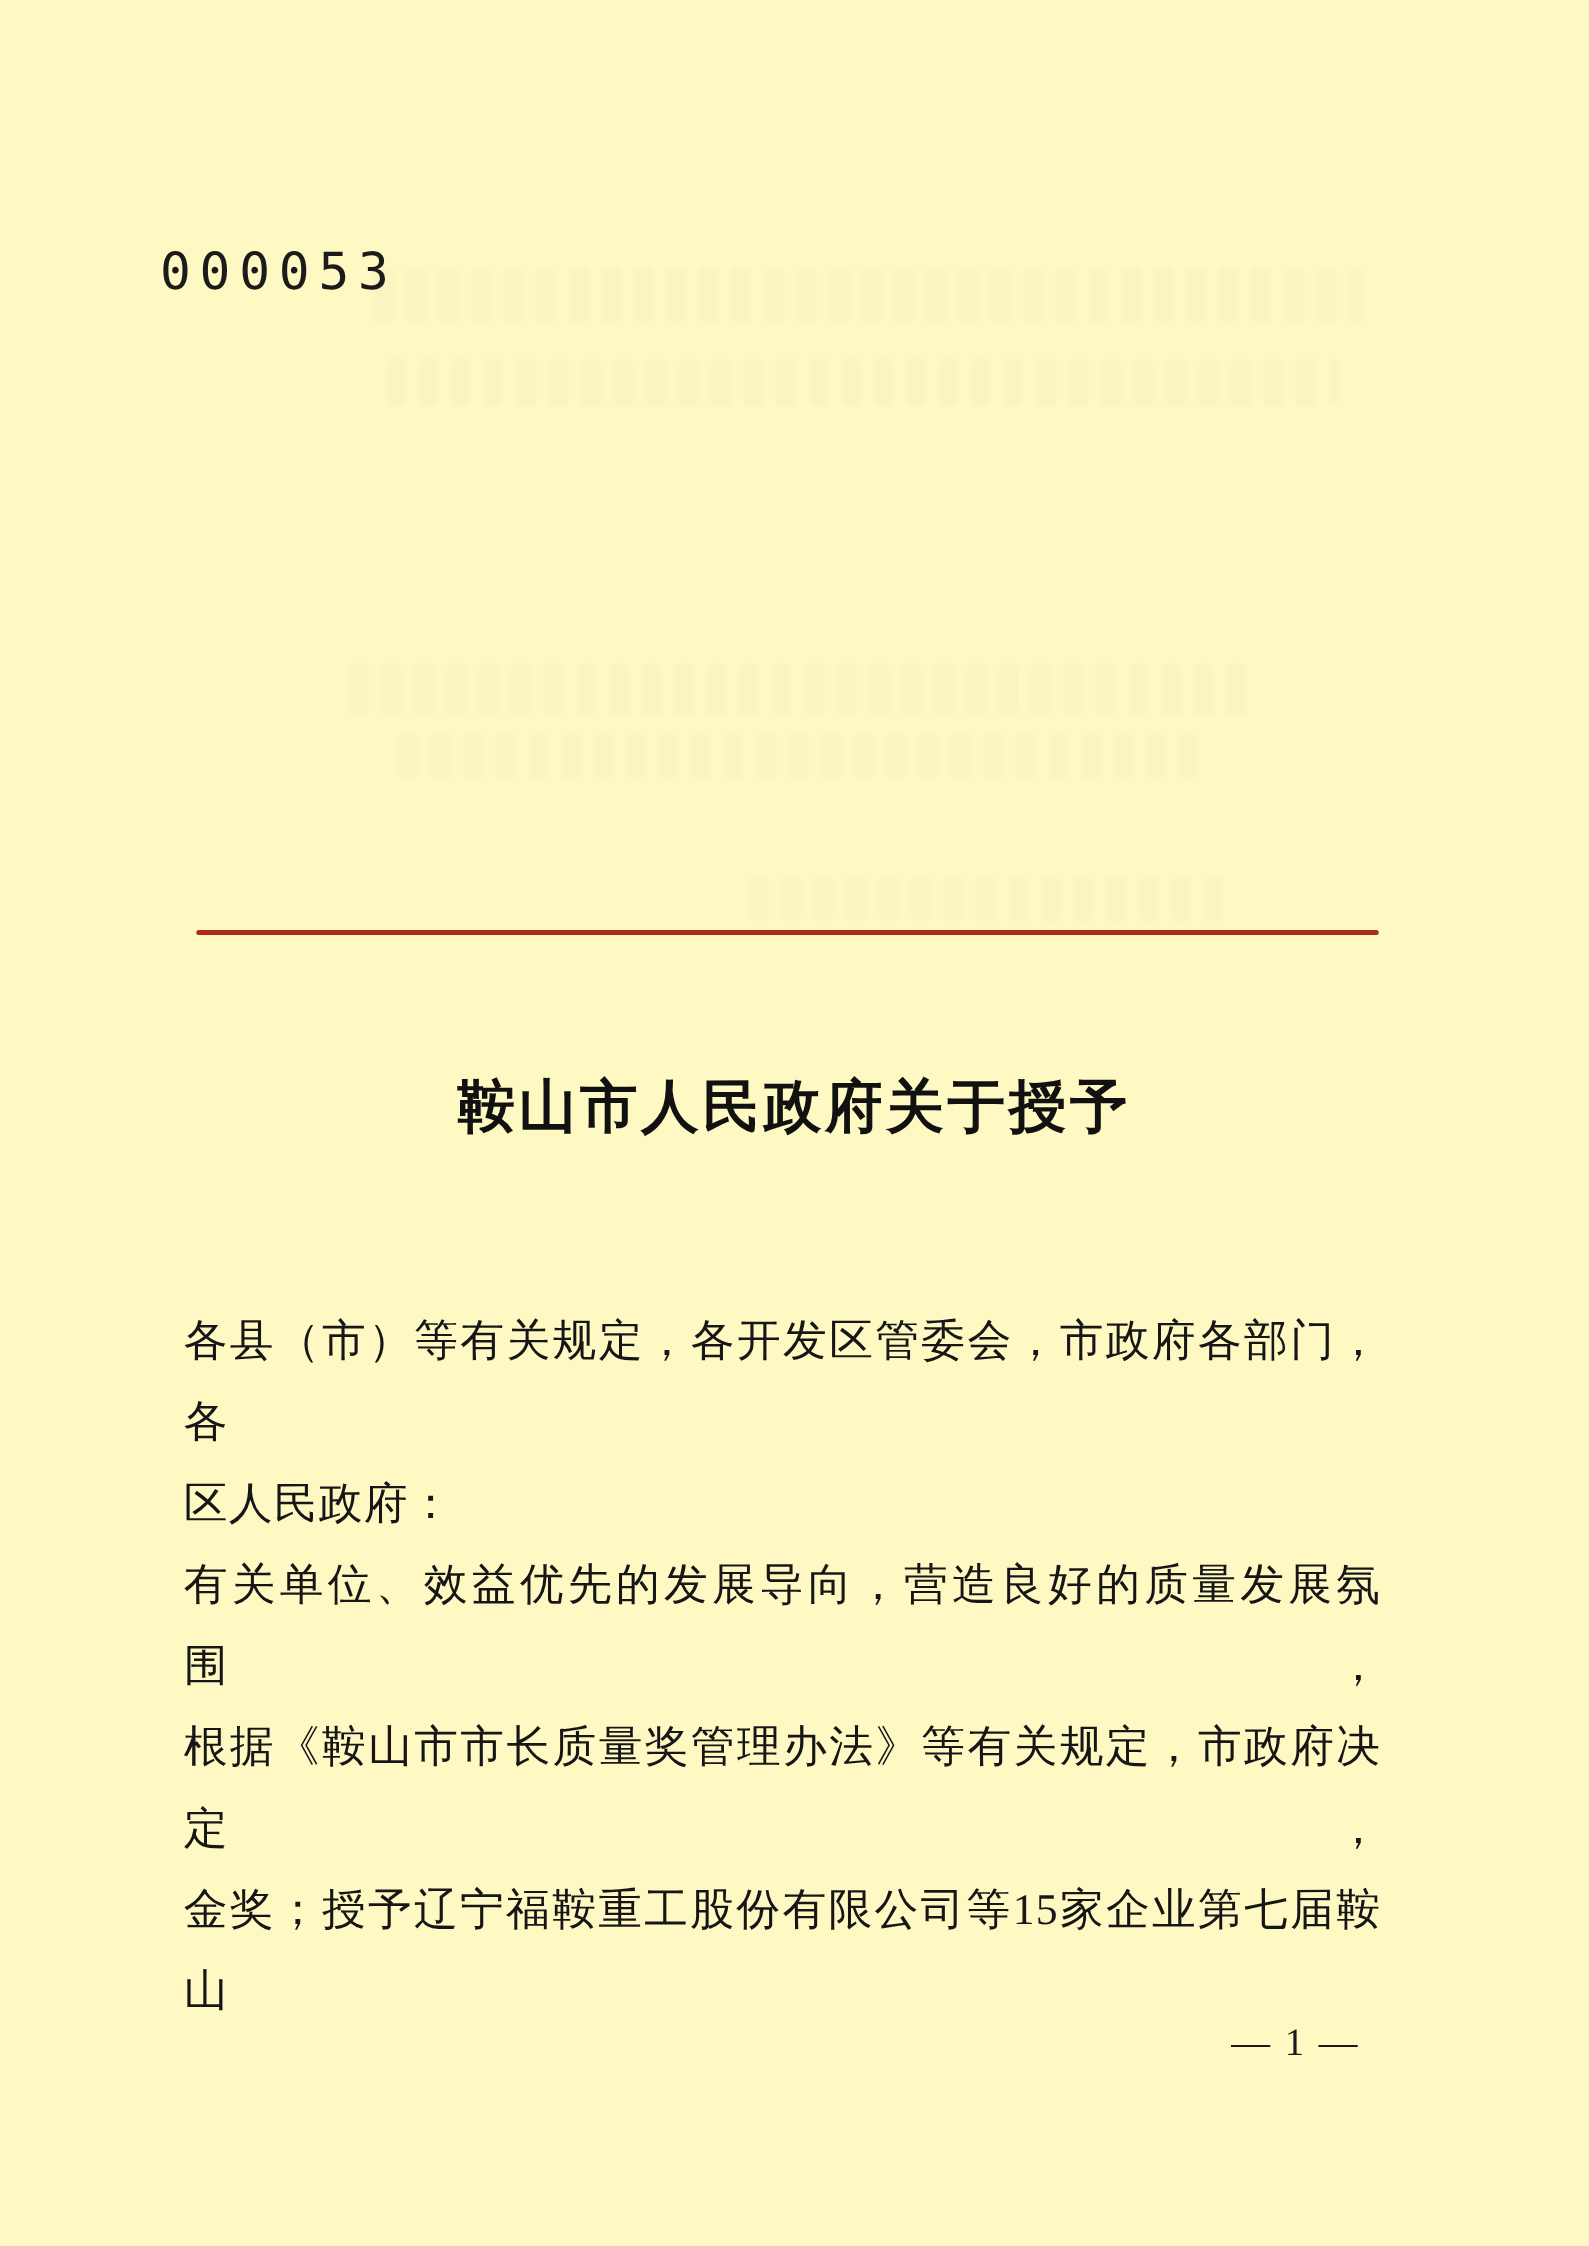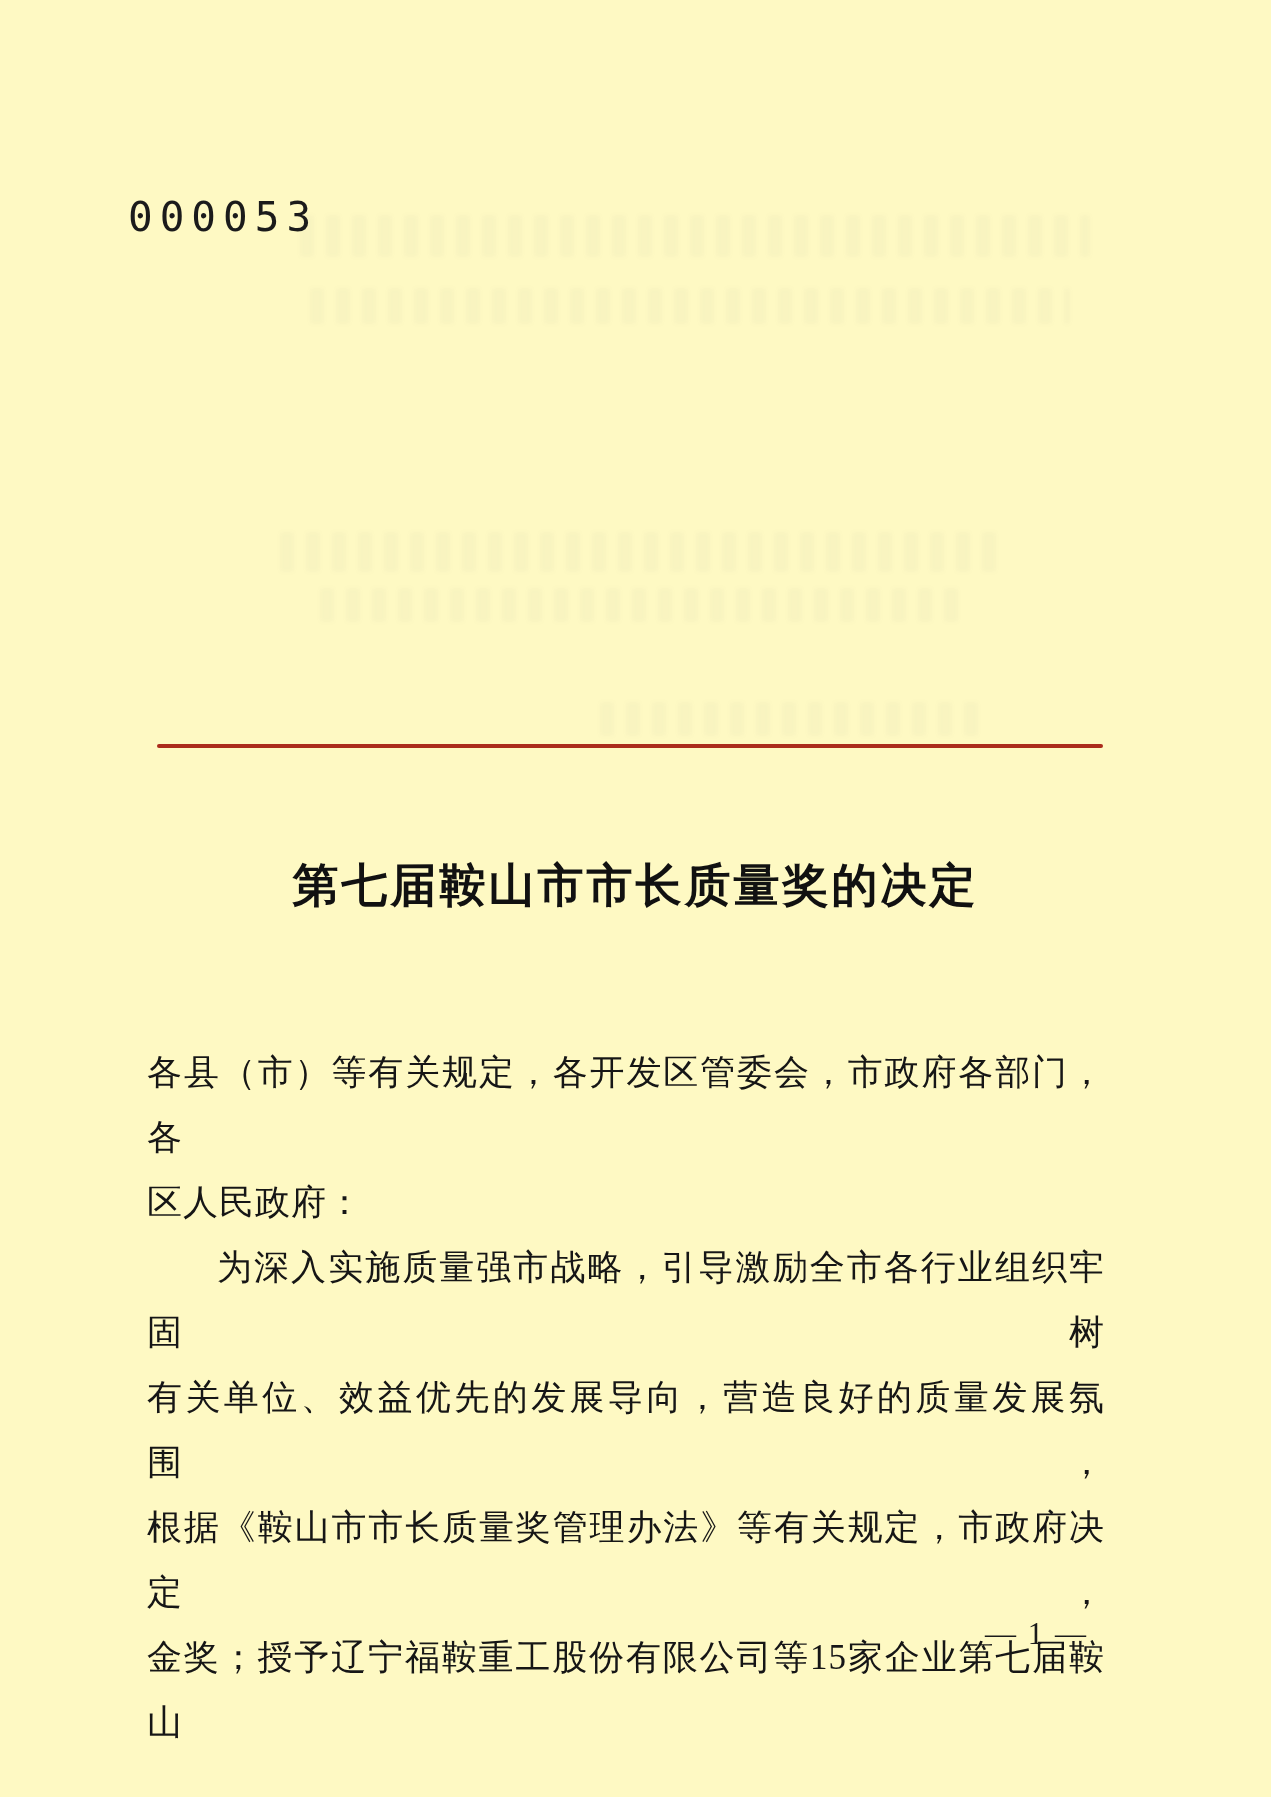--- a/index.html
+++ b/index.html
@@ -125,27 +125,26 @@
   <div class="smudge" style="top:588px;left:320px;width:640px;height:34px;"></div>
   <div class="smudge" style="top:702px;left:600px;width:380px;height:34px;"></div>
 
   <div class="stamp">000053</div>
 
 
 
   <div class="red-rule"></div>
 
   <div class="doc-title">
-    <div>第七届鞍山市市长质量奖的决定</div>
+    <div>鞍山市人民政府关于授予</div>
   </div>
 
   <div class="body-text" id="body-text">
       <div class="body-line justify">各县（市）等有关规定，各开发区管委会，市政府各部门，各</div>
       <div class="body-line">区人民政府：</div>
-      <div class="body-line justify indent">为深入实施质量强市战略，引导激励全市各行业组织牢固树</div>
       <div class="body-line justify">有关单位、效益优先的发展导向，营造良好的质量发展氛围，</div>
       <div class="body-line justify">根据《鞍山市市长质量奖管理办法》等有关规定，市政府决定，</div>
       <div class="body-line justify">金奖；授予辽宁福鞍重工股份有限公司等15家企业第七届鞍山</div>
     </div>
 
   <div class="page-number">— 1 —</div>
 
 </div>
 
 </body></html>

